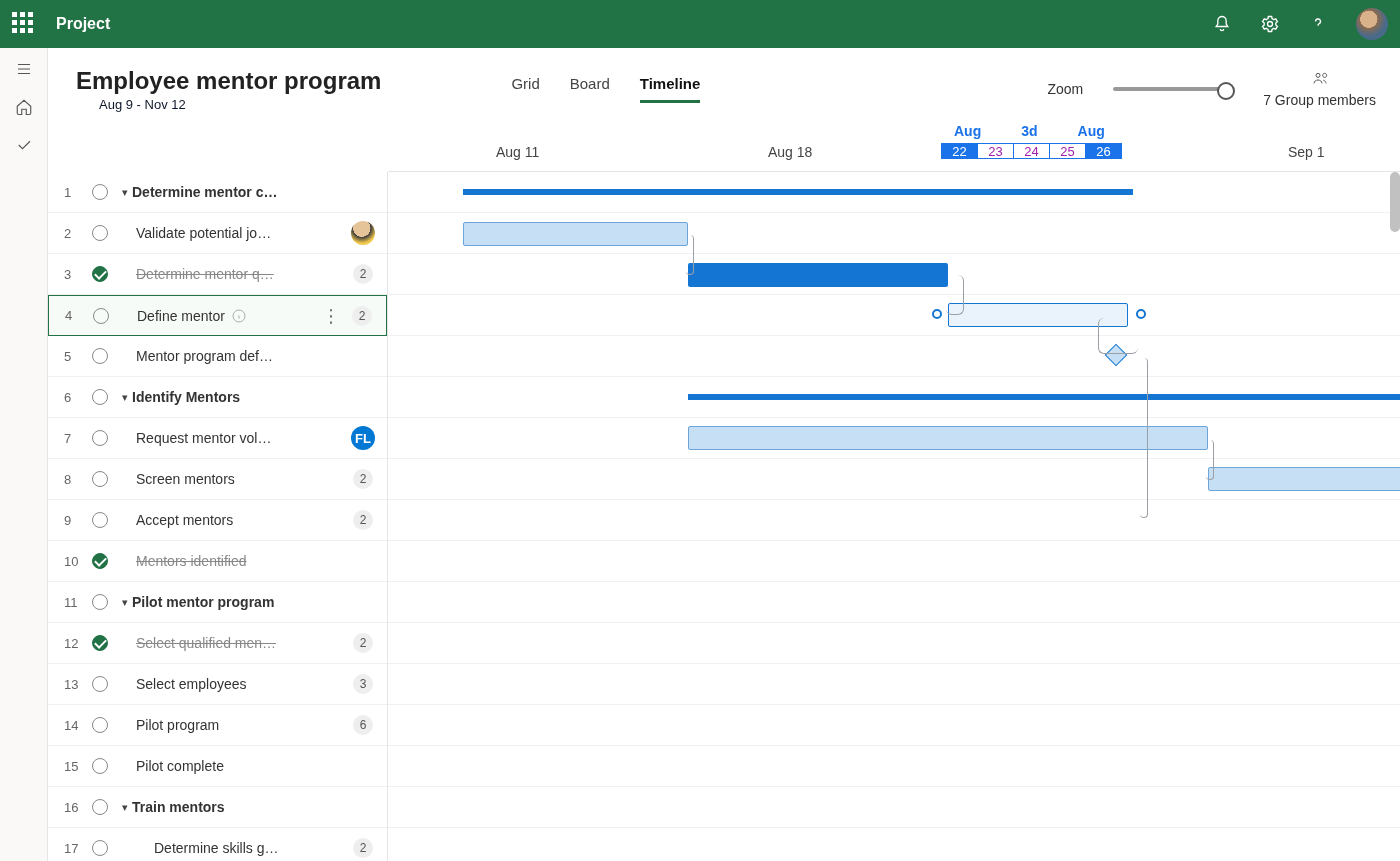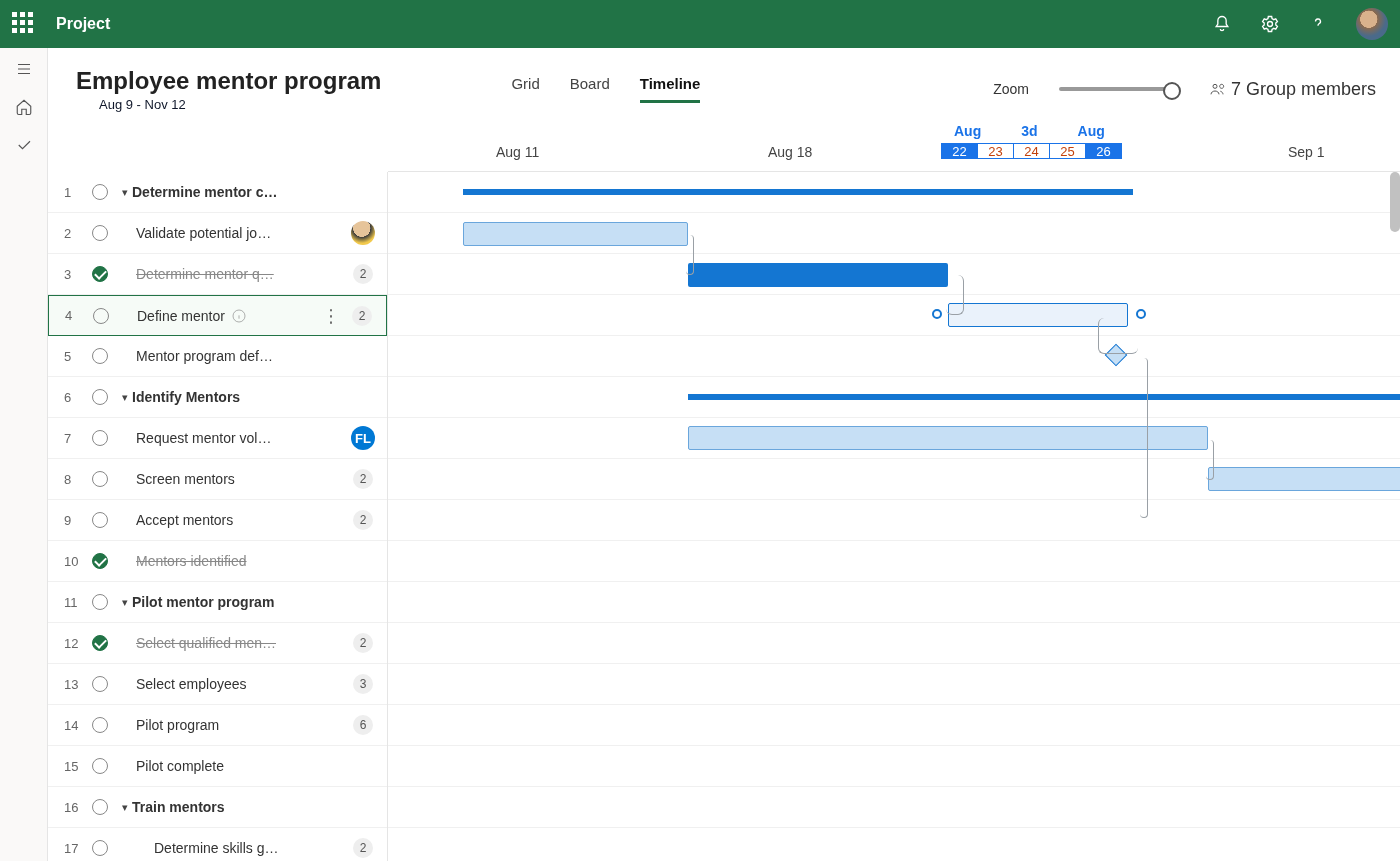--- a/index.html
+++ b/index.html
@@ -25,36 +25,36 @@
 .header { height: 70px; display: flex; align-items: center; padding: 12px 24px 0 28px; }
 .title-block h1 { font-size: 24px; font-weight: 700; color: #222; }
 .title-block .dates { font-size: 13px; color: #0f172a; margin-top: 2px; margin-left: 23px; }
 .view-tabs { display: flex; gap: 30px; margin-left: 130px; font-size: 15px; color: #444; }
 .view-tabs div { cursor: pointer; padding-bottom: 8px; }
 .view-tabs .active { font-weight: 600; border-bottom: 3px solid #217346; color: #111; }
 .header-right { margin-left: auto; display: flex; align-items: center; gap: 30px; }
 .zoom-label { font-size: 14px; color: #333; }
 .zoom-slider { width: 120px; height: 4px; background: #999; border-radius: 2px; position: relative; cursor: pointer; }
 .zoom-slider::after { content: ""; position: absolute; right: -2px; top: -5px; width: 14px; height: 14px; border: 2px solid #555; border-radius: 50%; background: #fff; }
-.members { font-size: 18px; color: #333; display: flex; align-items: center; gap: 6px; cursor: pointer; }
+.members { font-size: 14px; color: #333; display: flex; align-items: center; gap: 6px; cursor: pointer; flex-direction: column; }
 .members svg { width: 16px; height: 16px; stroke: #555; fill: none; stroke-width: 1.5; }
 
 
 .timeline-wrap { position: absolute; top: 70px; left: 0; right: 0; bottom: 0; }
 
 
 .date-header { position: absolute; top: 0; left: 340px; right: 0; height: 54px; border-bottom: 1px solid #e5e5e5; }
 .date-major { position: absolute; top: 26px; font-size: 14px; color: #444; }
 .dm1 { left: 108px; } .dm2 { left: 380px; } .dm3 { left: 900px; }
 .date-picker { position: absolute; left: 554px; top: 5px; }
 .dp-toprow { display: flex; gap: 40px; font-size: 14px; font-weight: 700; color: #1a73e8; margin-left: 12px; }
 .dp-cells { display: flex; margin-top: 4px; }
 .dp-cell { width: 37px; height: 16px; border: 1px solid #1a73e8; display: flex; align-items: center; justify-content: center; font-size: 13px; margin-left: -1px; cursor: pointer; }
 .dp-cell.sel { background: #1a73e8; color: #fff; border-color: #1a73e8; }
-.dp-cell:not(.sel) { color: #c2410c; background: #fff; }
+.dp-cell:not(.sel) { color: #a21caf; background: #fff; }
 
 
 .tasklist { position: absolute; top: 54px; left: 0; width: 340px; bottom: 0; border-right: 1px solid #e5e5e5; background: #fff; }
 .task-row { height: 41px; display: flex; align-items: center; padding-left: 16px; font-size: 14px; color: #333; border-bottom: 1px solid #f0f0f0; position: relative; cursor: pointer; }
 .task-row .num { width: 22px; color: #666; font-size: 13px; }
 .task-row .circle { width: 16px; height: 16px; border: 1.7px solid #888; border-radius: 50%; margin: 0 14px 0 6px; flex-shrink: 0; }
 .task-row .circle.done { background: #217346; border-color: #217346; position: relative; }
 .task-row .circle.done::after { content: ""; position: absolute; left: 4px; top: 1px; width: 5px; height: 9px; border: solid #fff; border-width: 0 2px 2px 0; transform: rotate(45deg); }
 .task-row .chev { width: 12px; margin-right: 6px; color: #444; font-size: 11px; }
 .task-row .txt { white-space: nowrap; overflow: hidden; text-overflow: ellipsis; max-width: 150px; }

